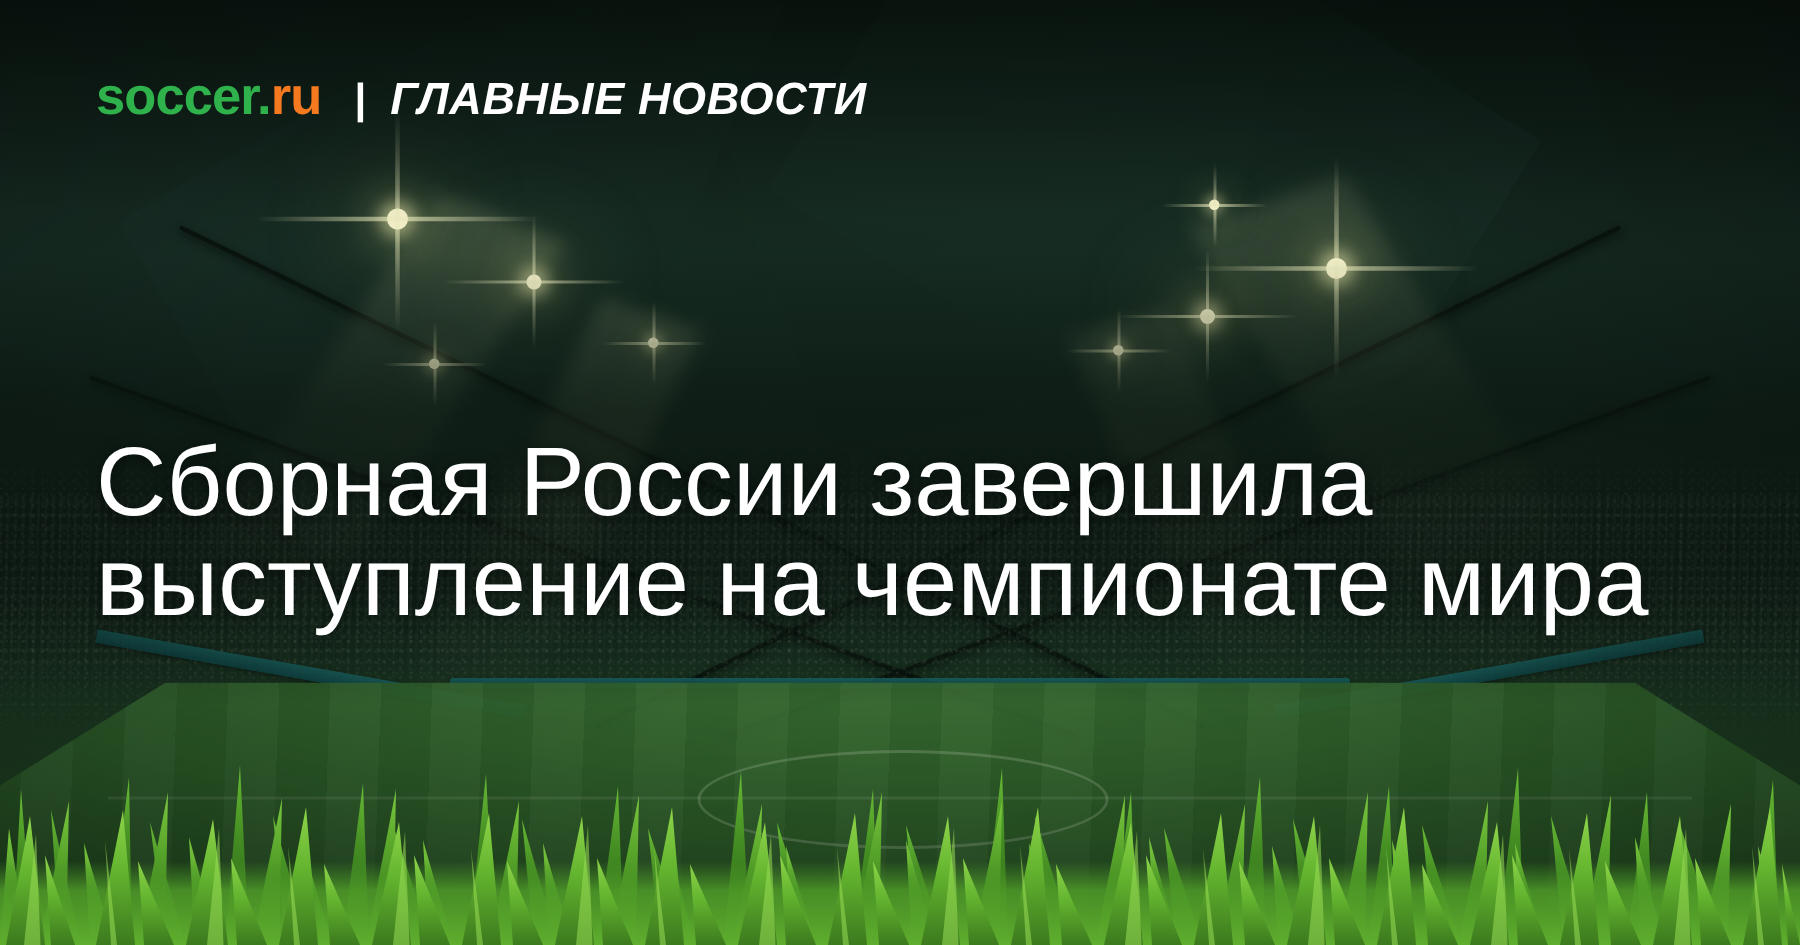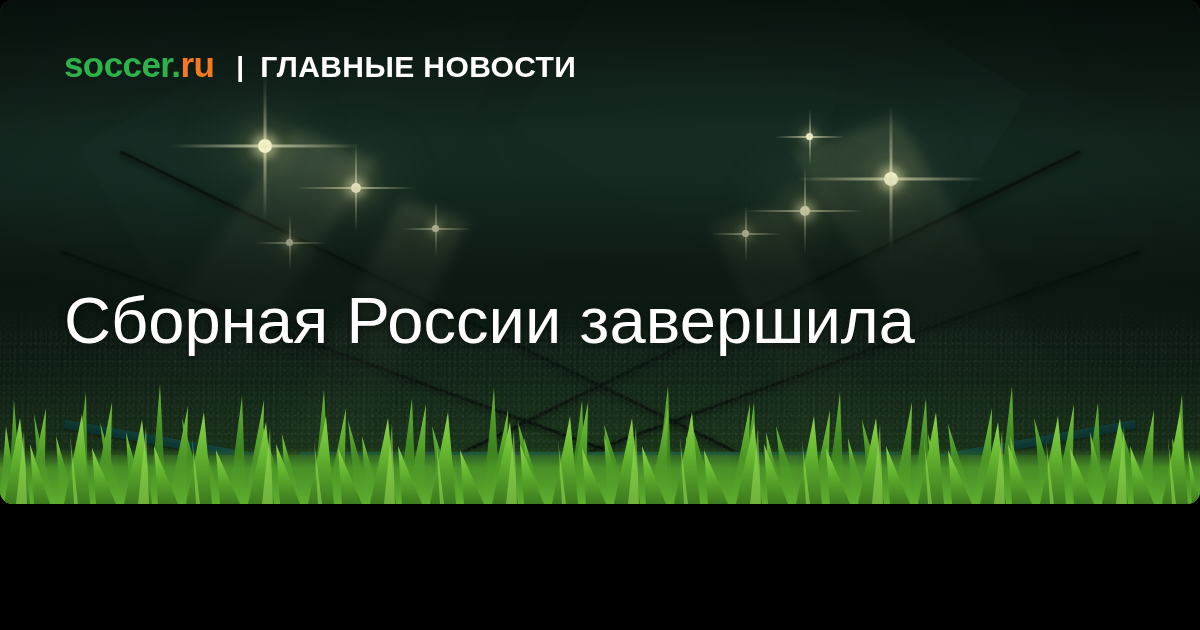--- a/index.html
+++ b/index.html
@@ -8,24 +8,23 @@
     padding: 0;
     background: #000;
   }
   body {
     font-family: "Liberation Sans", sans-serif;
   }
 
   .share-card {
     position: relative;
     width: 1200px;
-    height: 504px;
+    height: 630px;
     overflow: hidden;
     background: #14532d;
-    border-radius: 13px;
   }
 
   
   .bg { position: absolute; inset: 0; overflow: hidden; }
 
   
   .bg-base {
     position: absolute; inset: 0;
     background:
       linear-gradient(180deg,
@@ -245,20 +244,21 @@
     line-height: 1;
     position: relative;
     top: -1px;
   }
   .kicker {
     color: #ffffff;
     font-size: 30px;
     font-weight: bold;
     letter-spacing: 0.4px;
     line-height: 1;
+    font-style: italic;
   }
 
   
   .headline {
     position: absolute;
     left: 64px;
     top: 243px;
     width: 1010px;
     z-index: 5;
     color: #ffffff;
@@ -486,15 +486,16 @@
   <div class="header">
     <div class="logo">
       <span class="lg-soccer">soccer</span><span class="lg-dot">.</span><span class="lg-ru">ru</span>
     </div>
     <div class="sep">|</div>
     <div class="kicker">ГЛАВНЫЕ НОВОСТИ</div>
   </div>
 
   <h1 class="headline">
     <span class="ln">Сборная России завершила</span>
+    <span class="ln">выступление на чемпионате мира</span>
   </h1>
 
 </div>
 
 </body></html>

